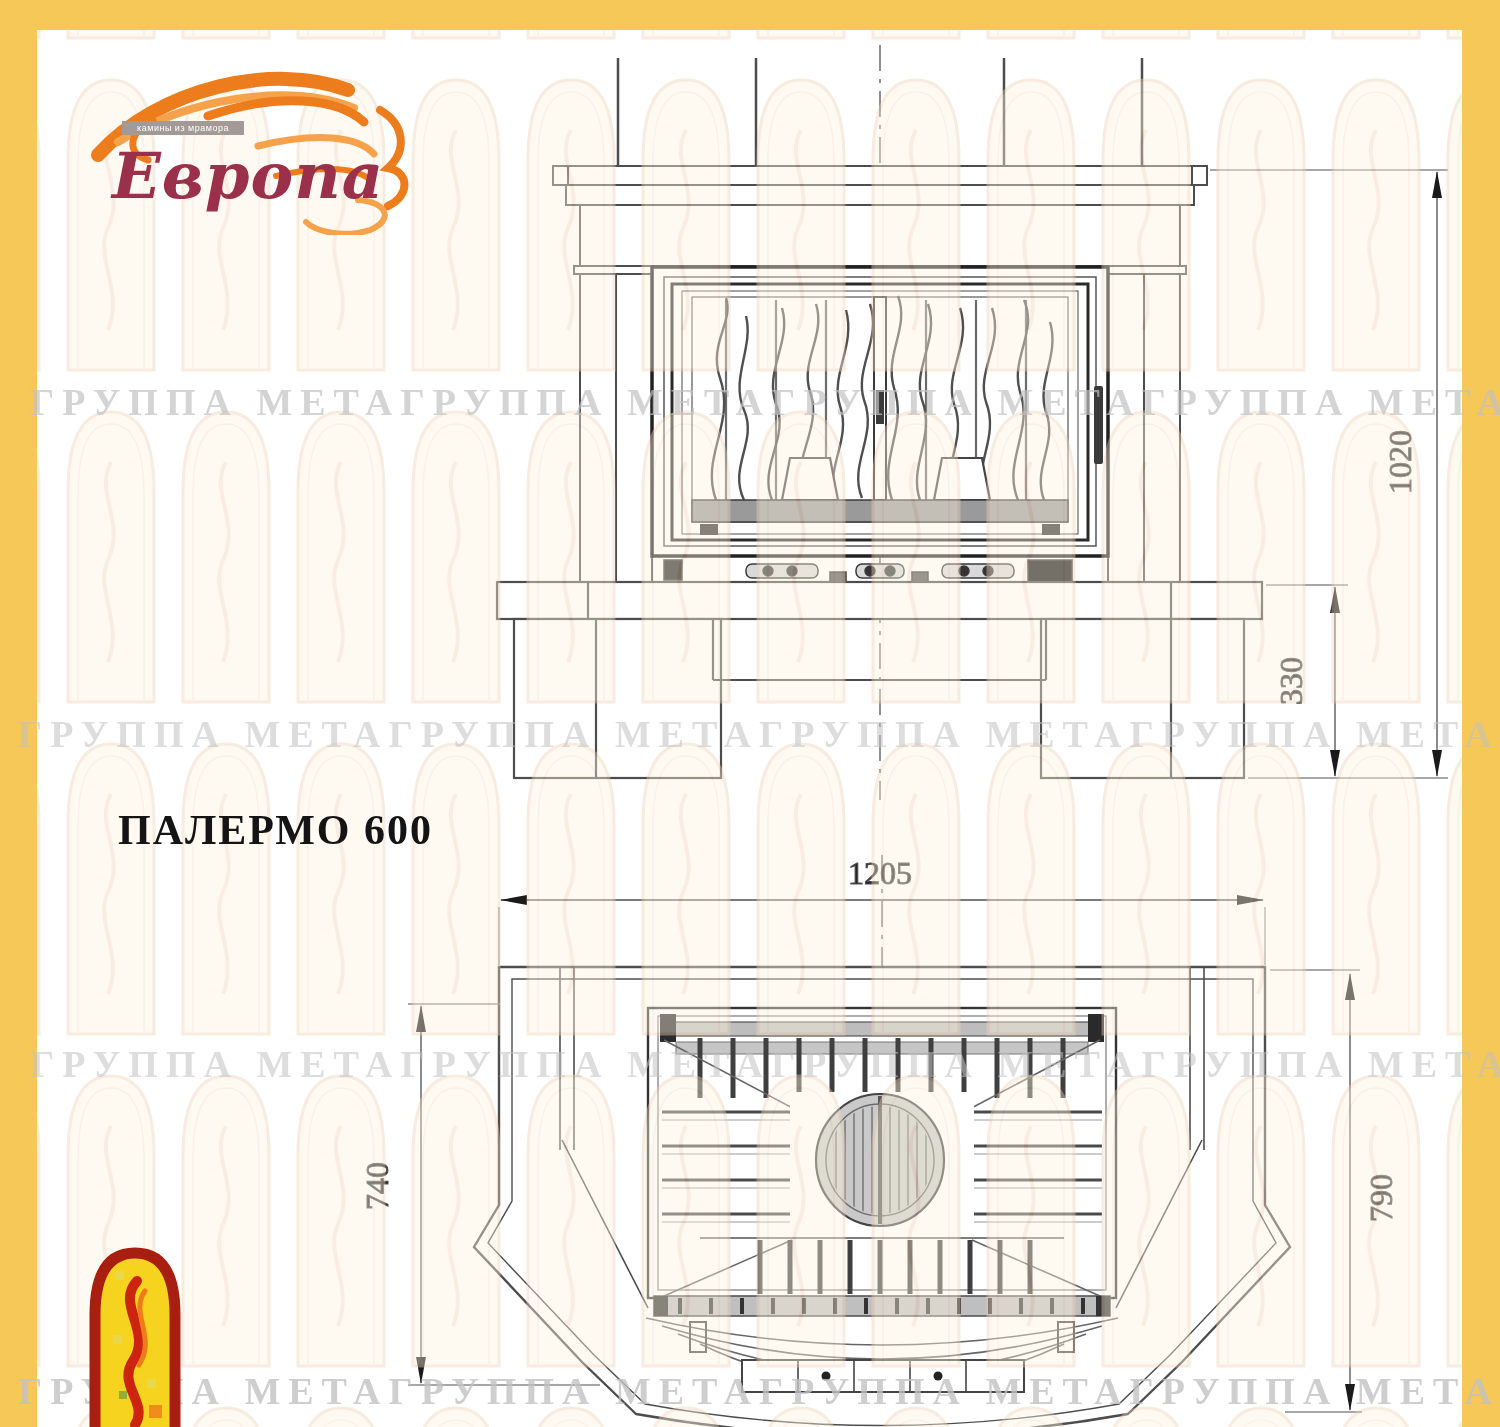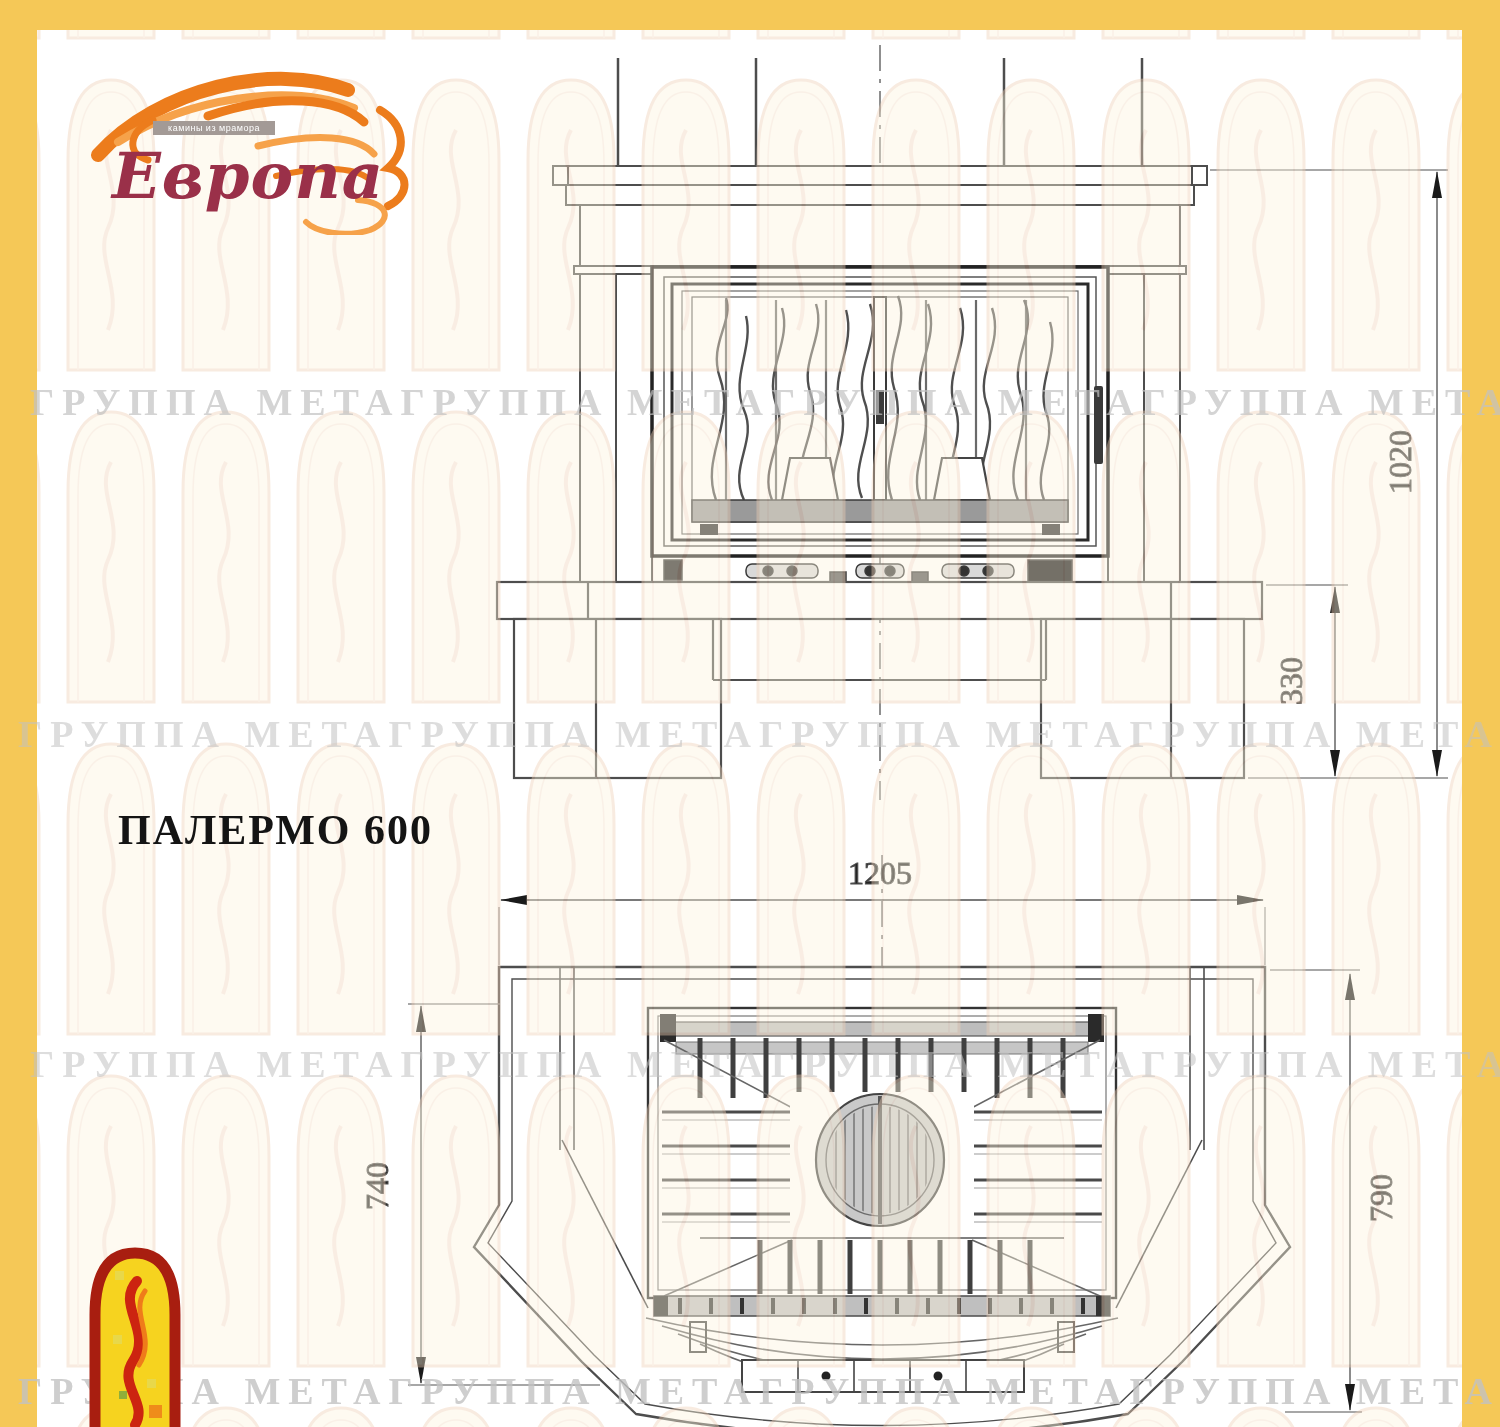--- a/index.html
+++ b/index.html
@@ -3,21 +3,21 @@
 <meta charset="utf-8">
 <style>
   html,body{margin:0;padding:0;}
   body{width:1500px;height:1427px;overflow:hidden;font-family:"Liberation Serif",serif;}
   #stage{position:relative;width:1500px;height:1427px;background:#f5c857;overflow:hidden;}
   #paper{position:absolute;left:37px;top:30px;width:1425px;height:1397px;background:#ffffff;}
   .layer{position:absolute;left:0;top:0;}
   #brand-logo{position:absolute;left:58px;top:50px;width:370px;height:185px;}
   #brand-name{position:absolute;left:112px;top:118px;font-family:"DejaVu Serif",serif;font-style:italic;
     font-weight:700;font-size:64px;color:#9a3049;letter-spacing:1px;margin-top:20px;}
-  #brand-tagline{position:absolute;left:153px;top:121px;width:122px;height:14px;background:#a39a96;
+  #brand-tagline{position:absolute;left:122px;top:121px;width:122px;height:14px;background:#a39a96;
     color:#ffffff;font-family:"Liberation Sans",sans-serif;font-size:9px;line-height:14px;
     text-align:center;letter-spacing:.5px;white-space:nowrap;overflow:hidden;}
   #product-title{position:absolute;left:118px;top:806px;font-family:"Liberation Serif",serif;
     font-weight:700;font-size:42px;color:#141414;letter-spacing:2px;}
   #corner-emblem{position:absolute;left:85px;top:1243px;}
   svg text.dim{font-family:"Liberation Serif",serif;font-size:32px;fill:#242424;}
   svg text.wm{font-family:"Liberation Serif",serif;font-weight:700;font-size:38px;
     letter-spacing:8px;fill:#c2c2c2;}
 </style>
 </head>

